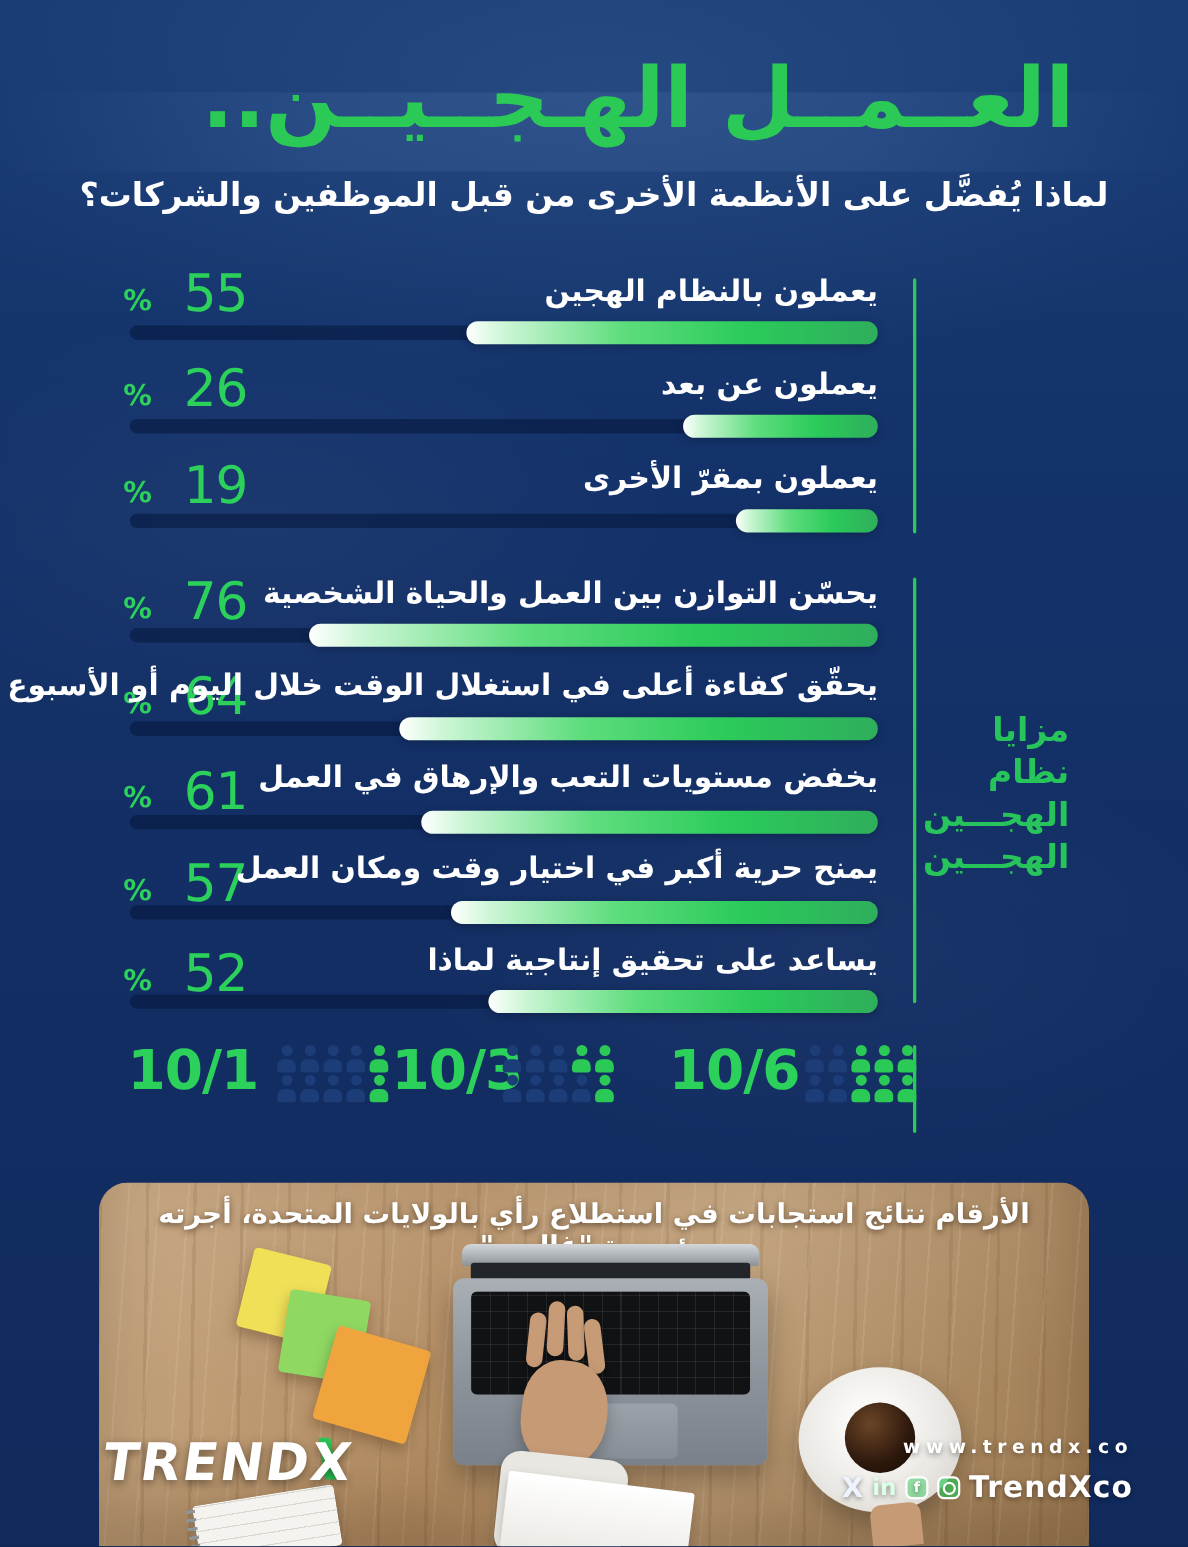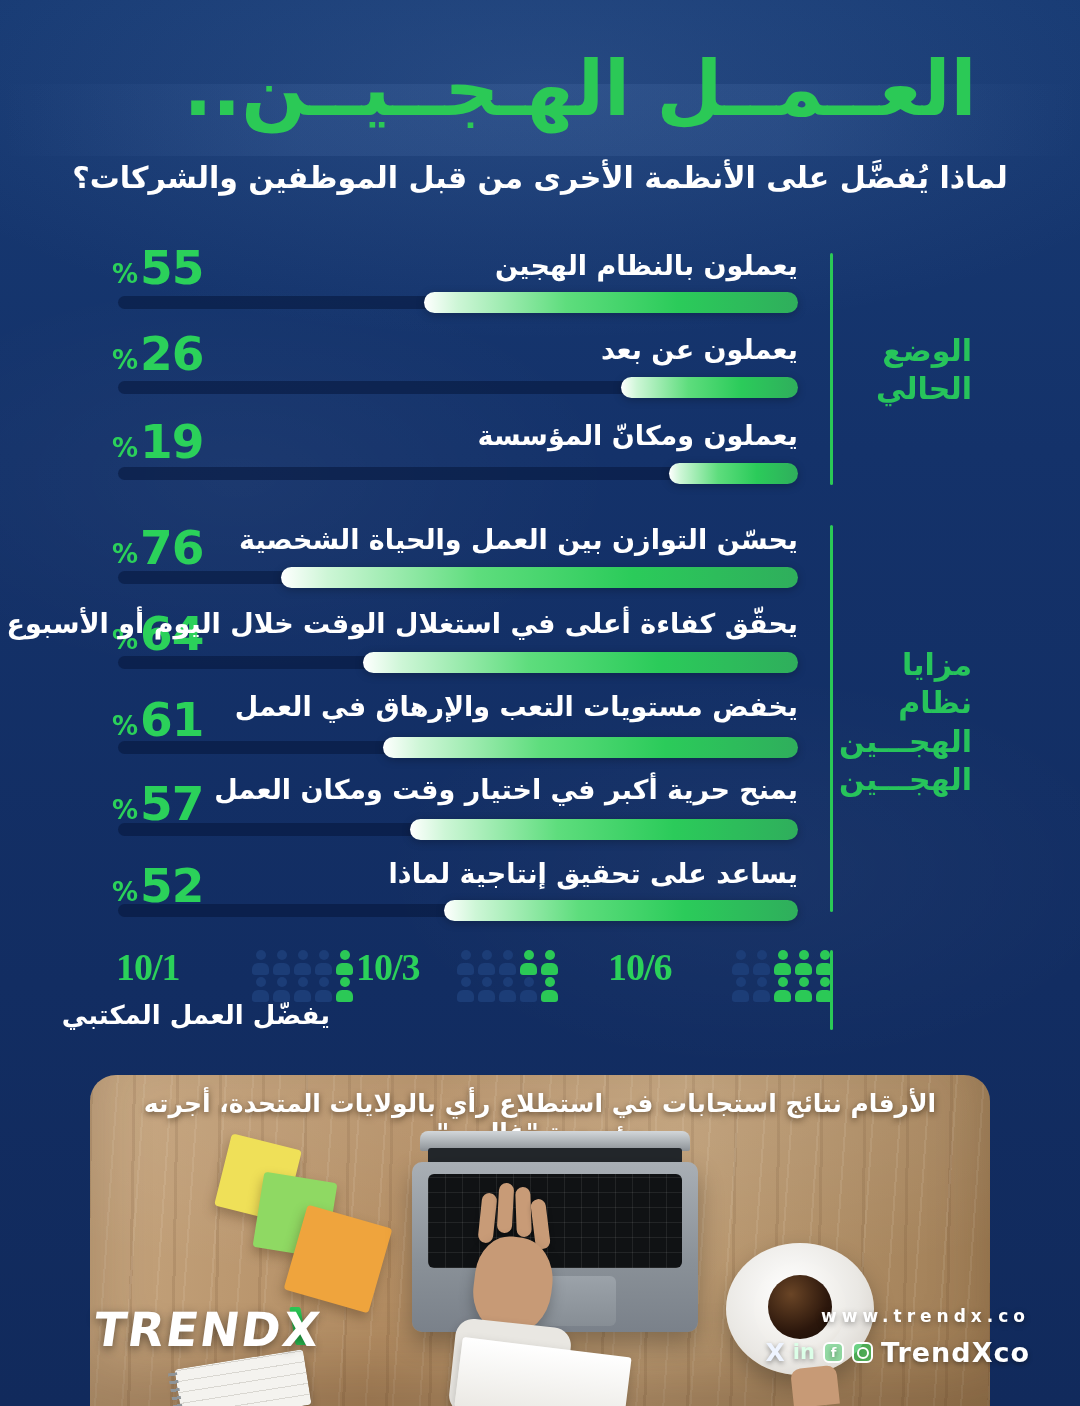--- a/index.html
+++ b/index.html
@@ -18,38 +18,38 @@
   
   .title{position:absolute;top:44px;left:0;right:0;text-align:center;direction:rtl;
     color:#2bc956;font-size:76px;font-weight:800;letter-spacing:-1px;transform:translateX(40px);}
   .subtitle{position:absolute;top:160px;left:0;right:0;text-align:center;direction:rtl;
     color:#ffffff;font-size:30px;font-weight:700;}
 
   
   .brow{position:absolute;left:0;top:0;width:100%;height:0;}
   .row-pct{position:absolute;left:112px;top:var(--py);display:flex;align-items:flex-start;color:#2bd15a;}
   .row-pct .sign{font-size:26px;font-weight:800;margin-top:15px;margin-right:2px;}
-  .row-pct .num{font-size:47px;font-weight:700;line-height:1;letter-spacing:-1px;}
+  .row-pct .num{font-size:47px;font-weight:400;line-height:1;letter-spacing:-1px;margin-left:27px;}
   .row-label{position:absolute;right:282px;top:var(--ly);direction:rtl;white-space:nowrap;
     color:#ffffff;font-size:27px;font-weight:700;}
   .bar{position:absolute;left:118px;top:var(--by);width:680px;height:13px;border-radius:8px;
     background:rgba(6,22,58,.55);}
   .fill{position:absolute;right:0;top:-4px;height:21px;border-radius:11px;width:50%;
     background:linear-gradient(90deg,#ffffff 0%,#cdf6d6 9%,#5edd7d 38%,#2bcb5a 68%,#2fae5c 100%);
     box-shadow:0 2px 8px rgba(0,0,0,.25);}
 
   
   .vline{position:absolute;left:830px;width:3px;background:#2bc956;border-radius:2px;}
   .v1{top:253px;height:232px;} .v2{top:525px;height:387px;} .v3{top:950px;height:80px;}
   .cat{position:absolute;left:840px;width:132px;text-align:right;direction:rtl;
     color:#27c45b;font-weight:700;font-size:30px;line-height:1.28;}
   .cat1{top:332px;} .cat2{top:646px;} .cat3{top:952px;}
 
   
-  .ratio{position:absolute;direction:ltr;color:#2bd15a;font-size:38px;font-weight:800;line-height:1;letter-spacing:-1px;font-family:Liberation Serif, serif;}
+  .ratio{position:absolute;direction:ltr;color:#2bd15a;font-size:50px;font-weight:800;line-height:1;letter-spacing:-1px;}
   .icons{position:absolute;}
   .p-row{display:flex;} .p-row + .p-row{margin-top:2px;}
   .person{position:relative;display:inline-block;width:19px;height:25px;margin:0 1px;color:#1c3d77;}
   .person.on{color:#2bc956;}
   .person::before{content:"";position:absolute;left:50%;top:0;transform:translateX(-50%);
     width:10px;height:10px;border-radius:50%;background:currentColor;}
   .person::after{content:"";position:absolute;left:1px;right:1px;bottom:0;height:12px;
     border-radius:6px 6px 3px 3px;background:currentColor;}
   .trend-label{position:absolute;width:240px;text-align:center;direction:rtl;
     color:#fff;font-size:26px;font-weight:700;white-space:nowrap;}
@@ -143,21 +143,21 @@
     <div class="row-label">يعملون عن بعد</div>
     <div class="bar">
         <div class="fill" style="width: 26%;"></div>
       </div>
   </div>
   <div class="brow" style="--ly:420px;--py:418px;--by:467px">
     <div class="row-pct">
         <span class="sign">%</span>
         <span class="num">19</span>
       </div>
-    <div class="row-label">يعملون ومكانّ المؤسسة</div>
+    <div class="row-label">يعملون بمقرّ الأخرى</div>
     <div class="bar">
         <div class="fill" style="width: 19%;"></div>
       </div>
   </div>
 
   <div class="brow" style="--ly:524px;--py:524px;--by:571px">
     <div class="row-pct">
         <span class="sign">%</span>
         <span class="num">76</span>
       </div>
@@ -203,24 +203,20 @@
       </div>
     <div class="row-label">يساعد على تحقيق إنتاجية لماذا</div>
     <div class="bar">
         <div class="fill" style="width: 52%;"></div>
       </div>
   </div>
 
   <div class="vline v1"></div>
   <div class="vline v2"></div>
   <div class="vline v3"></div>
-  <div class="cat cat1">
-    <div>الوضع</div>
-    <div>الحالي</div>
-  </div>
   <div class="cat cat2">
     <div>مزايا نظام</div>
     <div>الهجـــين</div>
     <div>الهجـــين</div>
   </div>
 
   <div class="ratio" style="left:608px;top:948px">10/6</div>
   <div class="icons" style="left:730px;top:950px">
       <div class="p-row">
         <span class="person"></span>
@@ -266,21 +262,20 @@
         <span class="person on"></span>
       </div>
       <div class="p-row">
         <span class="person"></span>
         <span class="person"></span>
         <span class="person"></span>
         <span class="person"></span>
         <span class="person on"></span>
       </div>
     </div>
-  <div class="trend-label" style="left:90px;top:1000px">يفضّل العمل المكتبي</div>
 
   <div class="photo">
     <div class="caption">الأرقام نتائج استجابات في استطلاع رأي بالولايات المتحدة، أجرته مؤسسة "غالوب"</div>
     <div class="note note1"></div>
     <div class="note note2"></div>
     <div class="note note3"></div>
     <div class="lt-lid"></div>
     <div class="lt-hinge"></div>
     <div class="lt-body"></div>
     <div class="lt-keys"></div>

